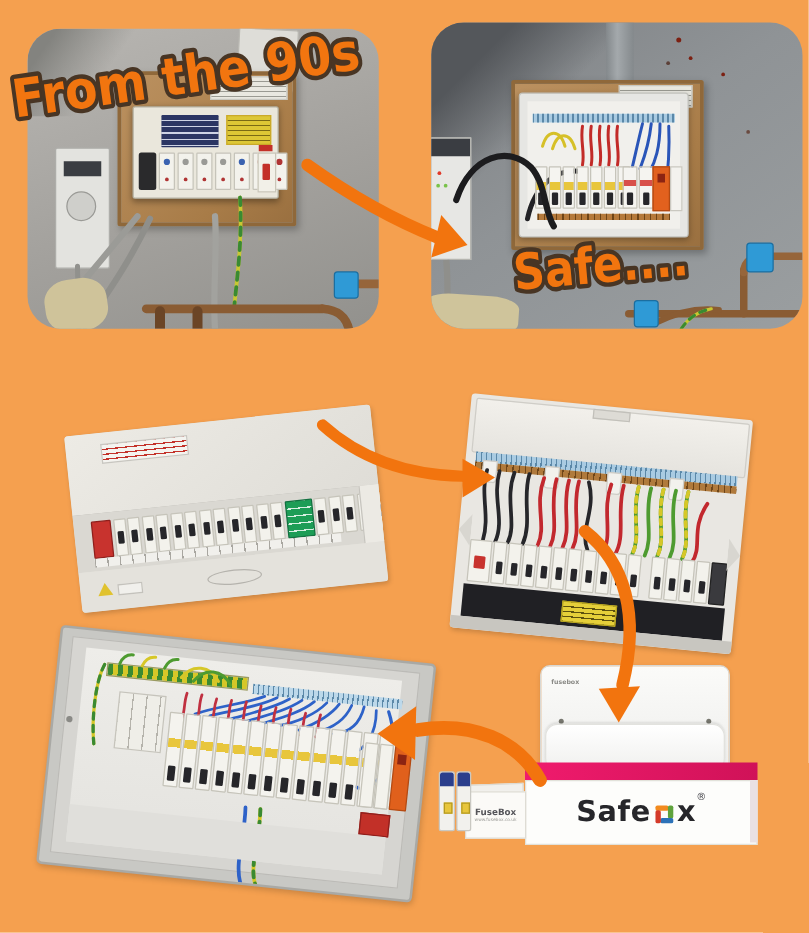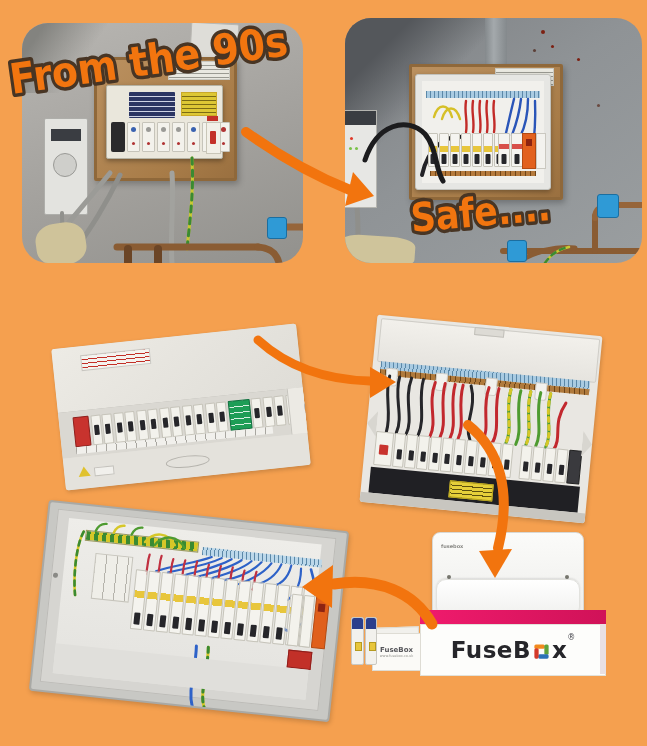--- a/index.html
+++ b/index.html
@@ -460,21 +460,21 @@
     <span class="a" style="left:8px;top:10px;font-size:5px;color:#8a8a86;font-weight:bold;">fusebox</span>
     <i class="a" style="left:14px;top:42px;width:4px;height:4px;border-radius:50%;background:#77776f;"></i>
     <i class="a" style="left:132px;top:42px;width:4px;height:4px;border-radius:50%;background:#77776f;"></i>
     <div class="a" style="left:3px;top:46px;width:142px;height:36px;border-radius:10px;background:linear-gradient(180deg,#ffffff,#f0f0ee);box-shadow:0 -1px 2px rgba(0,0,0,.10);border:1px solid #e2e2de;"></div>
     <div class="a" style="left:8px;top:81px;width:134px;height:5px;background:#e8336e;border-radius:2px;"></div>
   </div>
 
   <div class="a" style="left:420px;top:610px;width:186px;height:64px;">
     <div class="a" style="left:0;top:0;width:186px;height:14px;background:linear-gradient(90deg,#f01b6d,#d01258);"></div>
     <div class="a" style="left:0;top:14px;width:184px;height:50px;background:#fdfdfb;border:1px solid #e2e2da;display:flex;align-items:center;justify-content:center;">
-      <span style="font-size:23px;font-weight:bold;color:#26262a;letter-spacing:.5px;">FuseB</span>
+      <span style="font-size:23px;font-weight:bold;color:#26262a;letter-spacing:.5px;">Safe</span>
       <svg width="19" height="19" viewBox="0 0 20 20" style="margin:3px 1px 0 1px;">
         <rect x="2.5" y="2.5" width="11" height="4.5" rx="1.6" fill="#F28A1E"></rect>
         <rect x="13" y="2.5" width="4.5" height="11" rx="1.6" fill="#5FA33C"></rect>
         <rect x="6.5" y="13" width="11" height="4.5" rx="1.6" fill="#2C72B8"></rect>
         <rect x="2.5" y="6.5" width="4.5" height="11" rx="1.6" fill="#D43A2A"></rect>
       </svg>
       <span style="font-size:23px;font-weight:bold;color:#26262a;letter-spacing:.5px;">x</span>
       <span style="font-size:8px;color:#44444a;align-self:flex-start;margin-top:8px;">®</span>
     </div>
     <div class="a" style="left:180px;top:14px;width:6px;height:50px;background:#e9e0e2;"></div>

